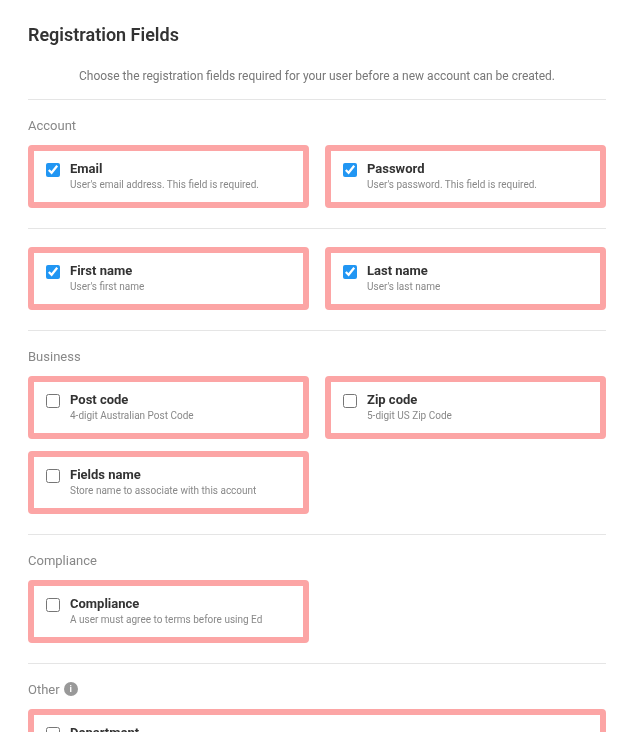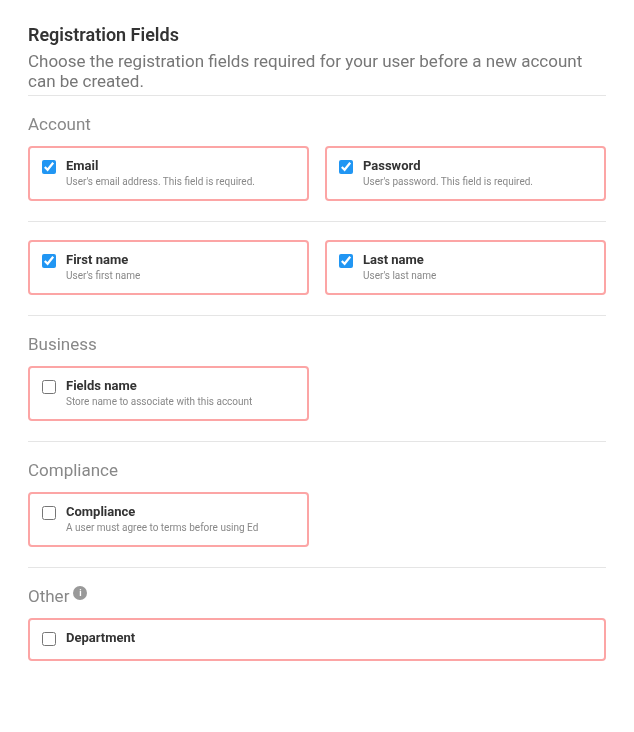--- a/index.html
+++ b/index.html
@@ -9,45 +9,46 @@
       color: #333;
       font-size: 13px;
       padding: 24px 28px;
       width: 634px;
       min-height: 732px;
     }
     h1.page-title {
       font-size: 18px;
       font-weight: 600;
       color: #333;
-      margin-bottom: 6px;
+      margin-bottom: 24px;
     }
     .page-subtitle {
-      font-size: 17px;
+      font-size: 12px;
       color: #777;
-      margin-bottom: 4px;
+      margin-bottom: 16px;
+      text-align: center;
     }
     .divider {
       border: none;
       border-top: 1px solid #e5e5e5;
       margin-bottom: 18px;
     }
     .section-label {
-      font-size: 17px;
+      font-size: 13px;
       color: #888;
       margin-bottom: 12px;
     }
     .fields-row {
       display: flex;
       gap: 16px;
       margin-bottom: 12px;
     }
     .field-card {
       flex: 1;
-      border: 2px solid #fca5a5;
+      border: 6px solid #fca5a5;
       border-radius: 4px;
       padding: 10px 12px;
       display: flex;
       align-items: flex-start;
       gap: 10px;
       background: #fff;
     }
     .field-card.single {
       max-width: calc(50% - 8px);
     }
@@ -148,20 +149,40 @@
       </div>
     </div>
   </div>
 </div>
 
 <hr class="divider">
 
 <div class="section-block">
   <div class="section-label">Business</div>
   <div class="fields-row">
+    <div class="field-card">
+      <div class="checkbox-wrap">
+        <input type="checkbox" style="">
+      </div>
+      <div class="field-info">
+        <div class="field-name">Post code</div>
+        <div class="field-desc">4-digit Australian Post Code</div>
+      </div>
+    </div>
+    <div class="field-card">
+      <div class="checkbox-wrap">
+        <input type="checkbox" style="">
+      </div>
+      <div class="field-info">
+        <div class="field-name">Zip code</div>
+        <div class="field-desc">5-digit US Zip Code</div>
+      </div>
+    </div>
+  </div>
+  <div class="fields-row">
     <div class="field-card single">
       <div class="checkbox-wrap">
         <input type="checkbox" style="">
       </div>
       <div class="field-info">
         <div class="field-name">Fields name</div>
         <div class="field-desc">Store name to associate with this account</div>
       </div>
     </div>
   </div>

